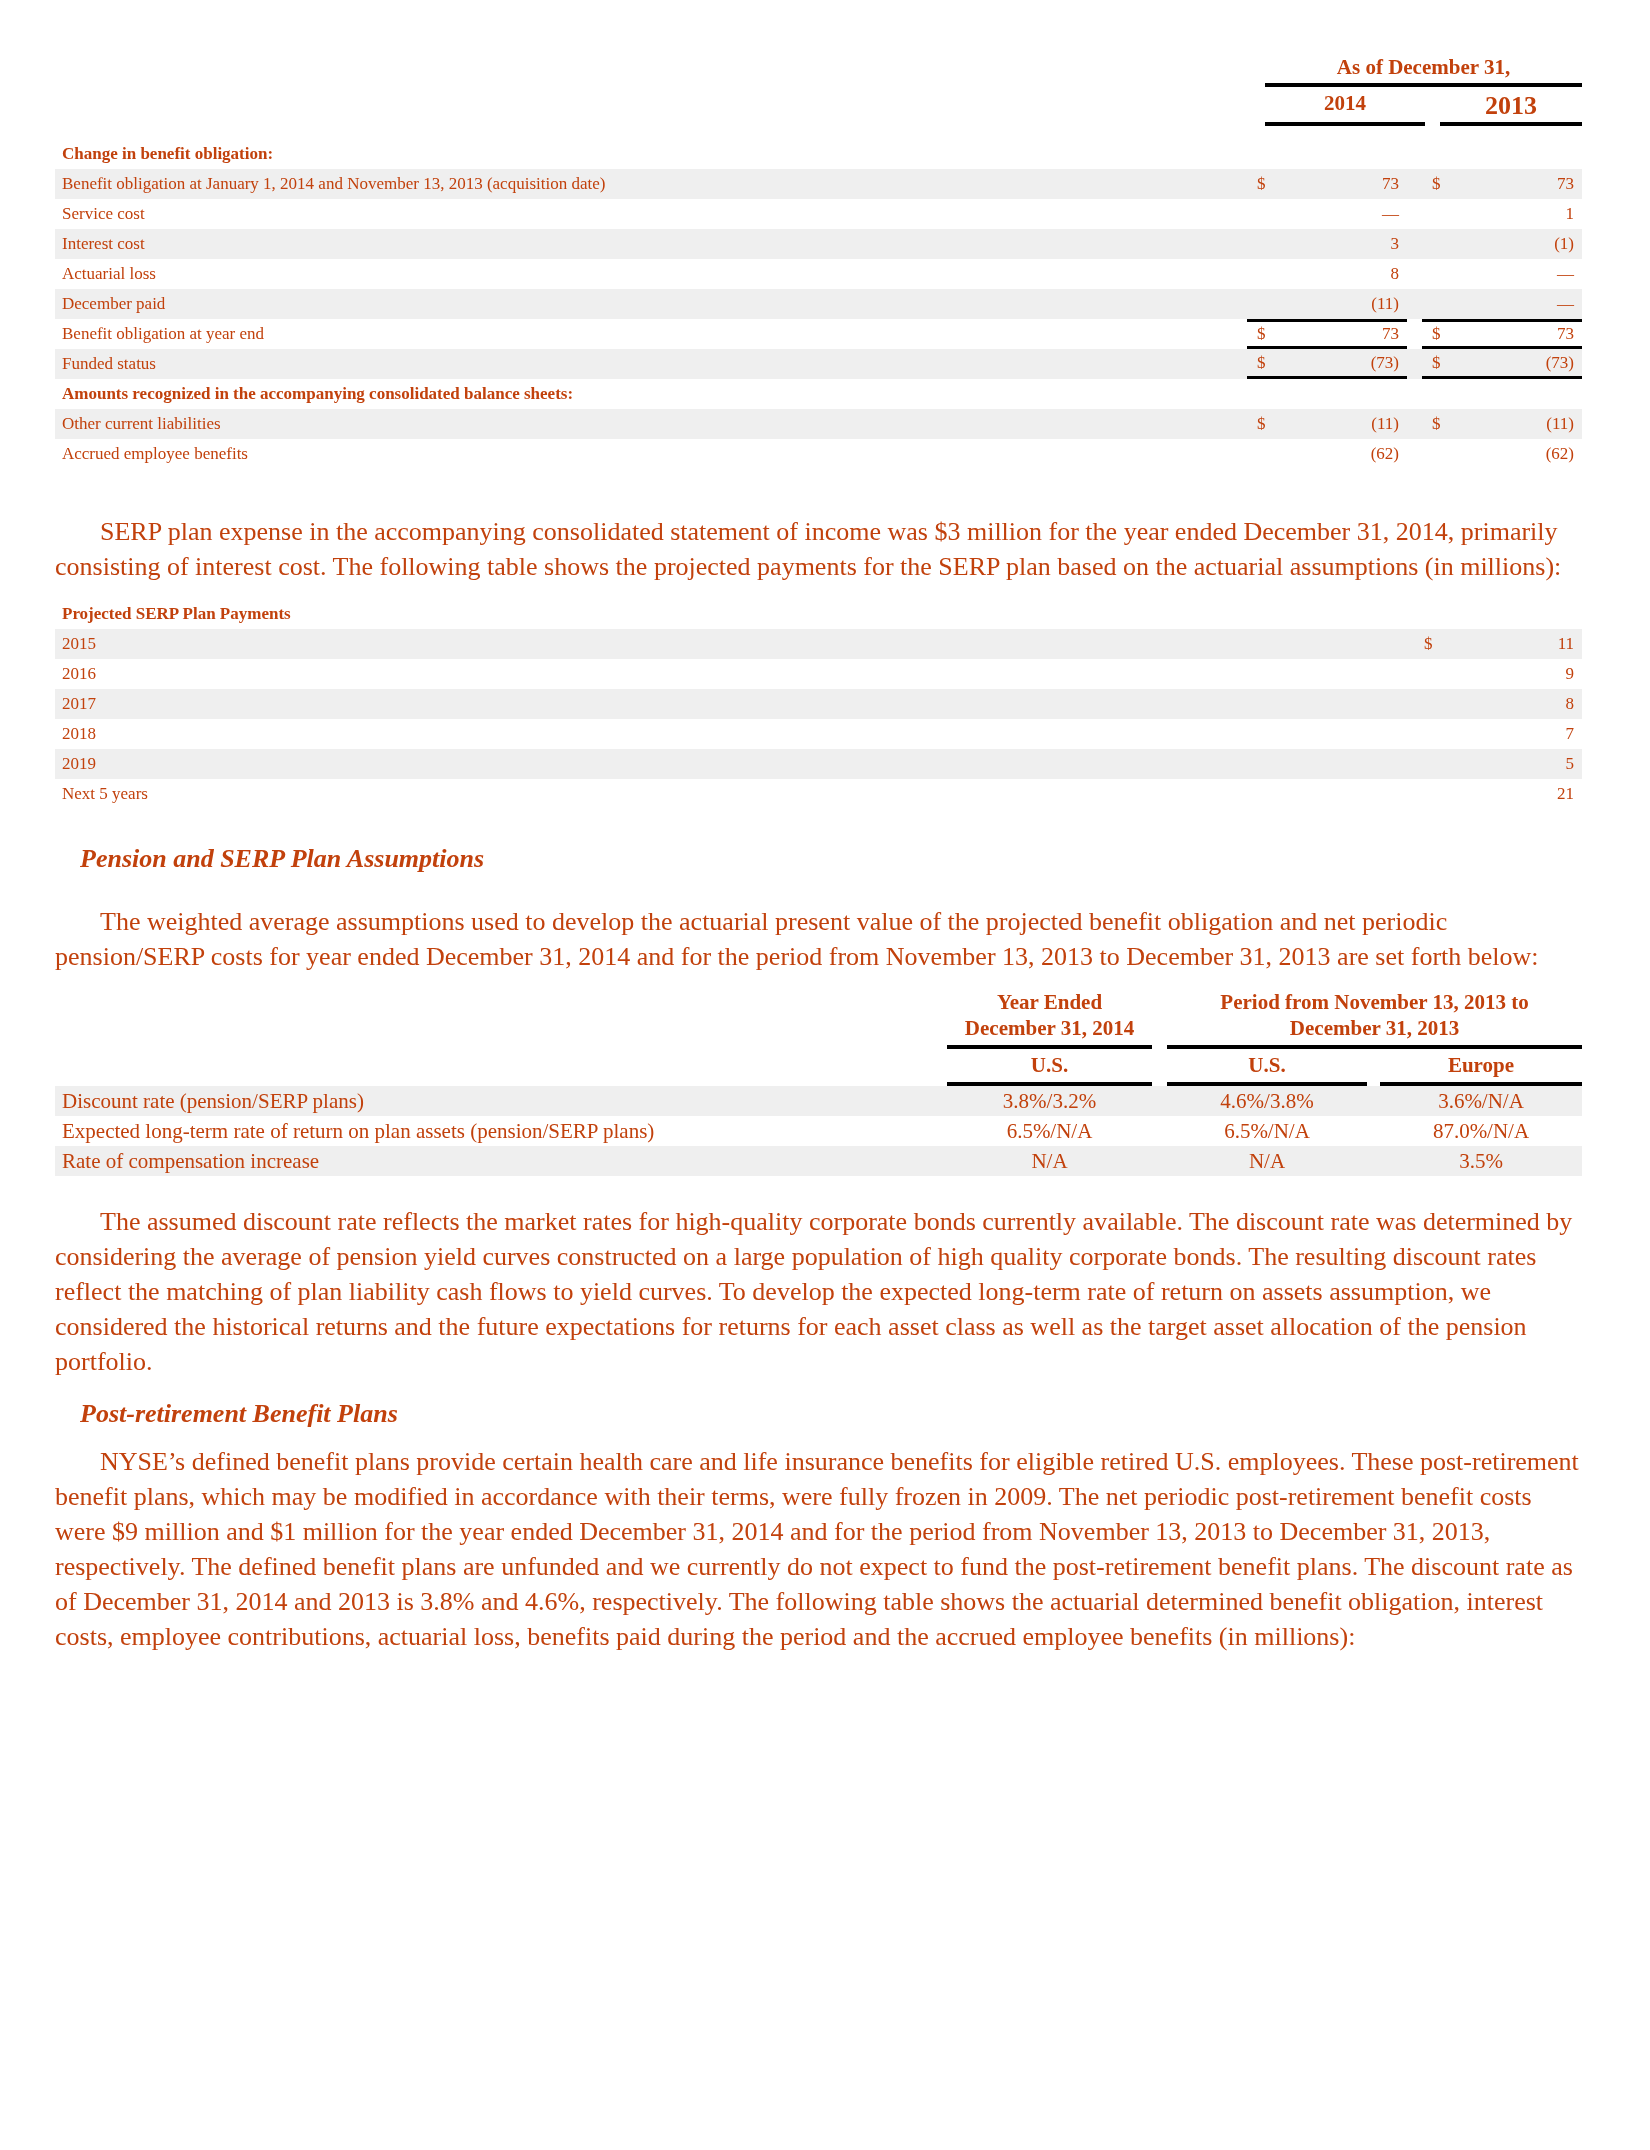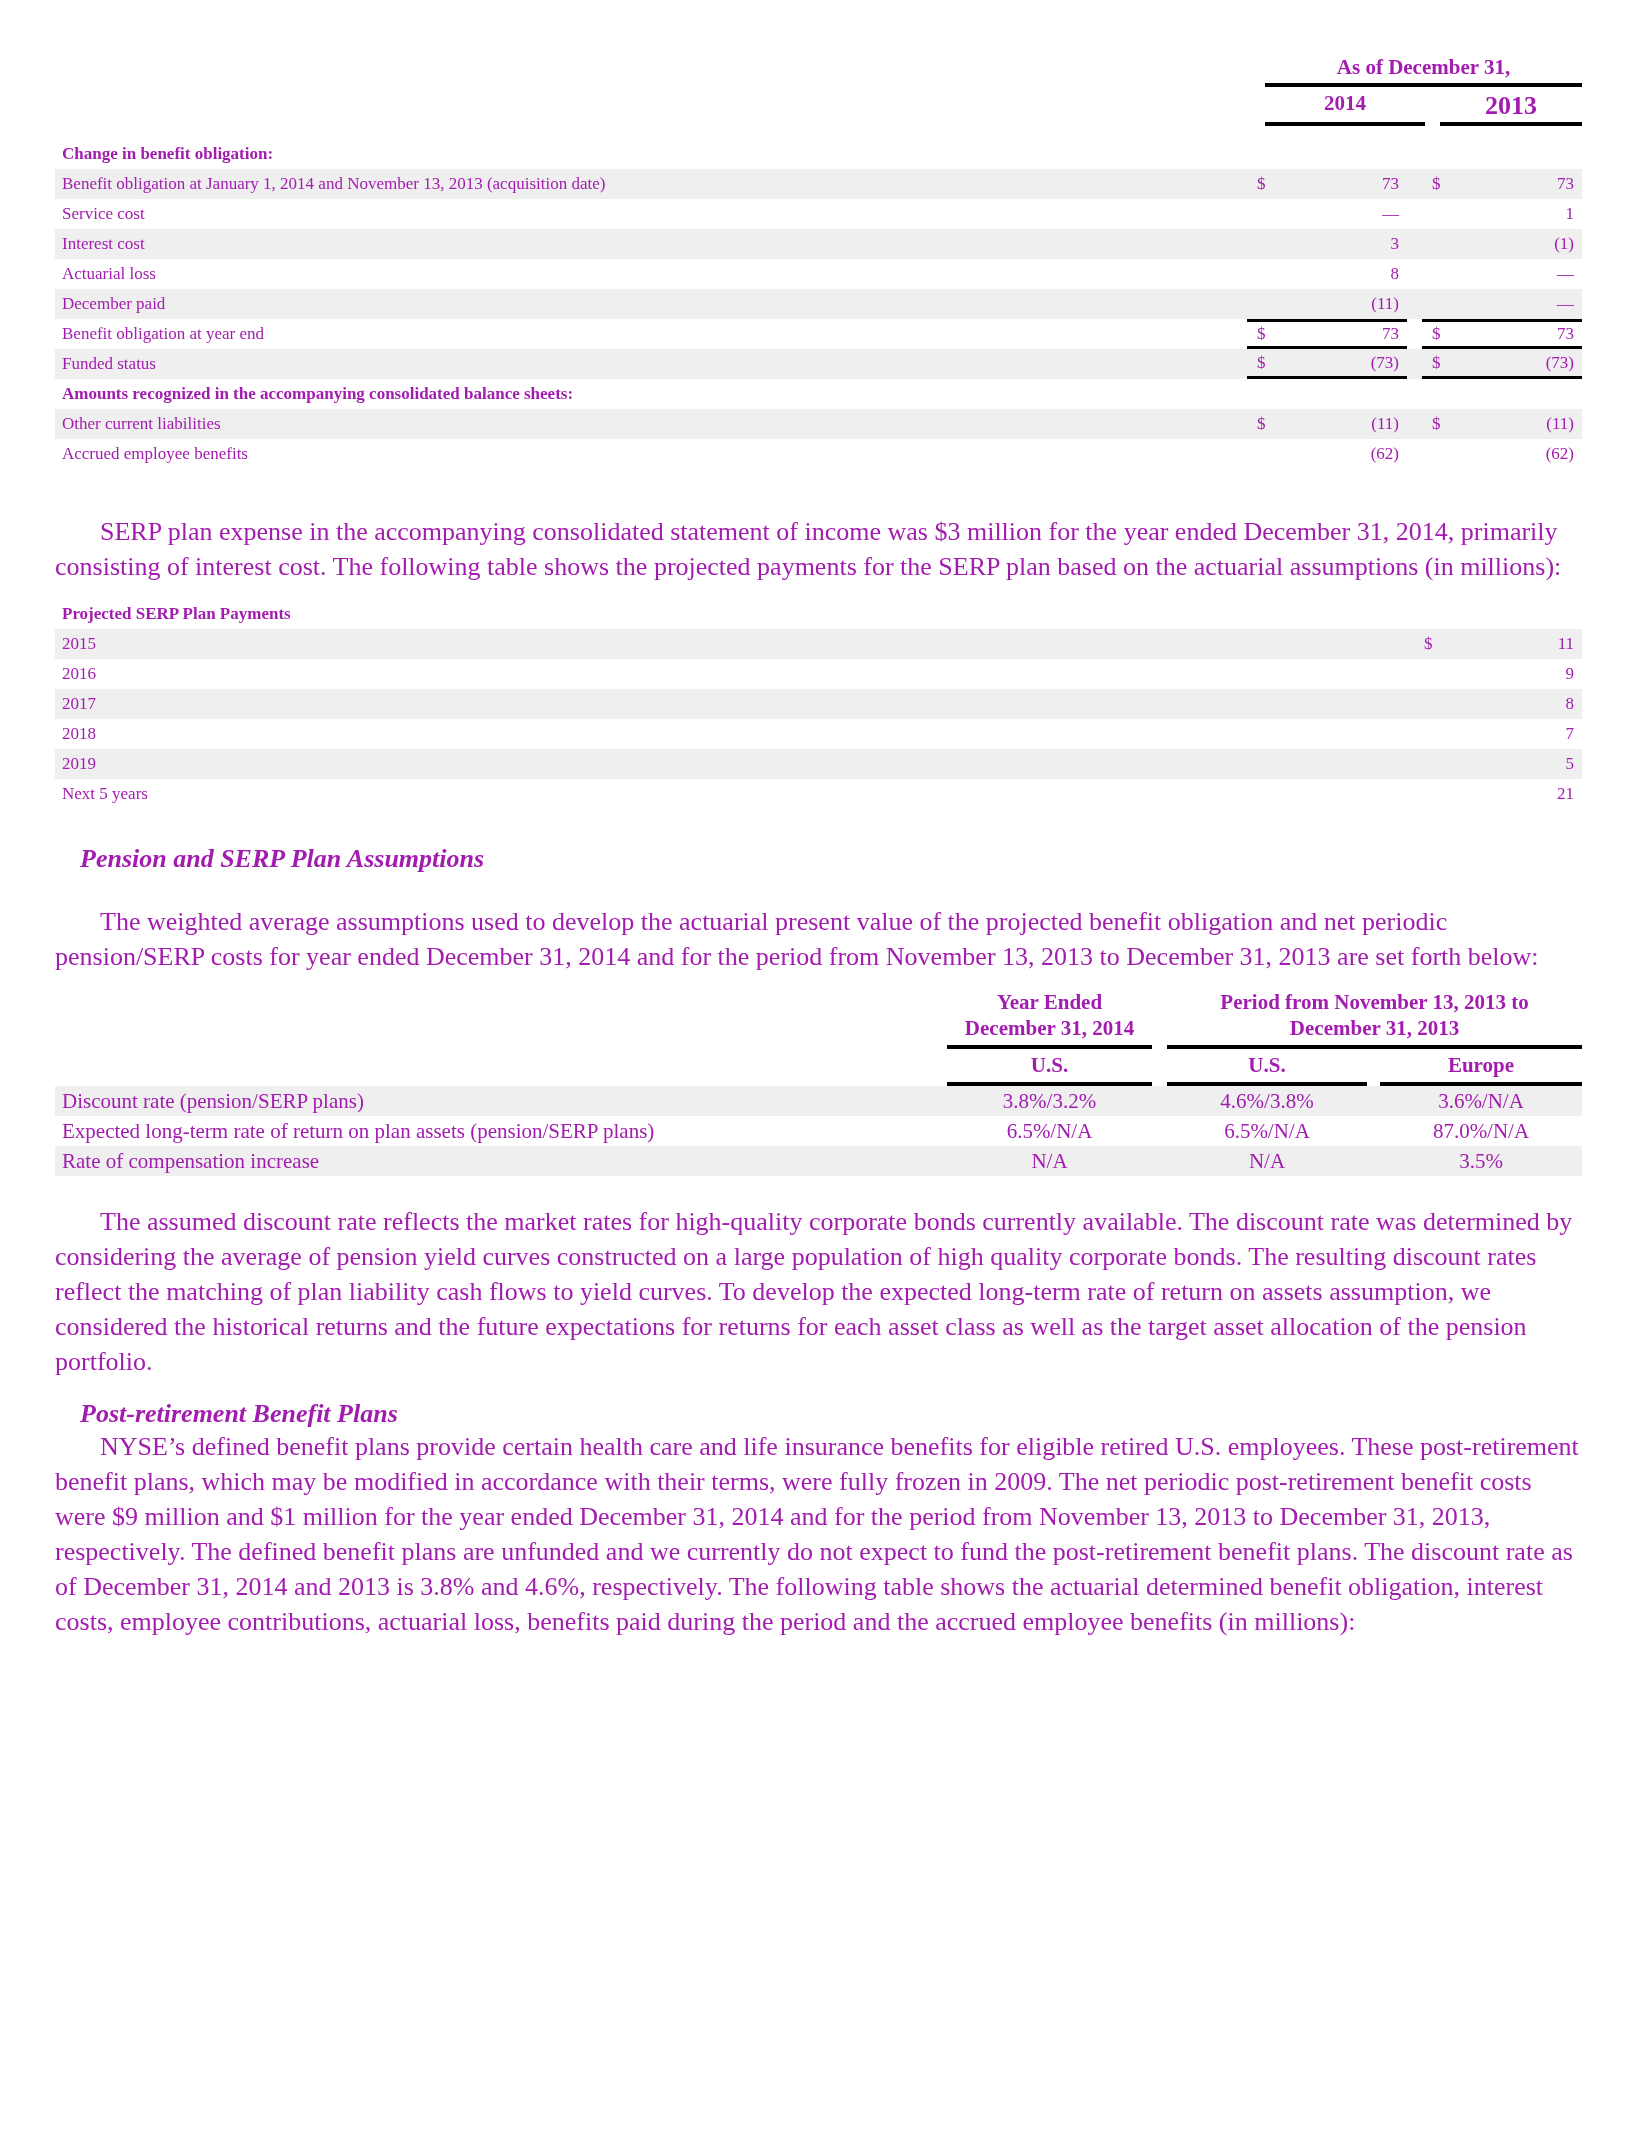--- a/index.html
+++ b/index.html
@@ -1,20 +1,20 @@
 <!DOCTYPE html>
 <html><head>
 <meta charset="utf-8">
 <style>
   html,body { margin:0; padding:0; background:#ffffff; }
   .page {
     position:relative;
     width:1650px; height:1914px;
     background:#ffffff;
-    color:#a21caf;
+    color:#c2410c;
     font-family:"Liberation Serif", serif;
     padding:55px 68px 0 55px;
     box-sizing:border-box;
     overflow:hidden;
   }
 
   
   .row { display:flex; height:30px; align-items:center; font-size:17px; }
   .shaded { background:#efefef; }
   .lbl { flex:1; padding-left:7px; white-space:nowrap; overflow:hidden; }
@@ -38,21 +38,21 @@
   .ygap { width:15px; }
   .year2 { width:142px; text-align:center; font-weight:bold; font-size:26px; border-bottom:4px solid #000; padding-bottom:1px; }
   .t1-body { margin-top:13px; }
 
   
   .body { font-size:26px; line-height:35px; margin:0; text-align:left; }
   .indent { text-indent:45px; }
   .p1 { margin-top:45px; }
   .p2 { margin-top:30px; }
   .p3 { margin-top:28px; }
-  .p4 { }
+  .p4 { margin-top:15px; }
   .subhead { margin:35px 0 0 25px; font-size:26px; font-weight:bold; font-style:italic; }
   .h-post { margin-top:20px; }
 
   
   .t2 { margin-top:15px; }
 
   
   .t3 { margin-top:15px; }
   .t3-ha { display:flex; align-items:flex-end; }
   .t3-lblspace { flex:1; }

